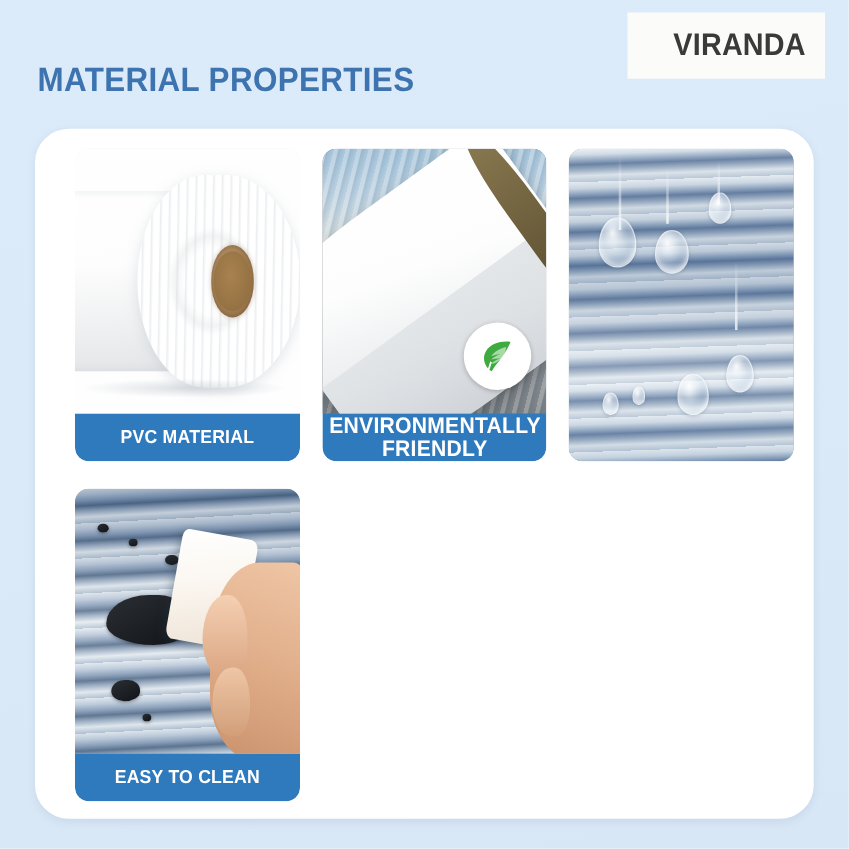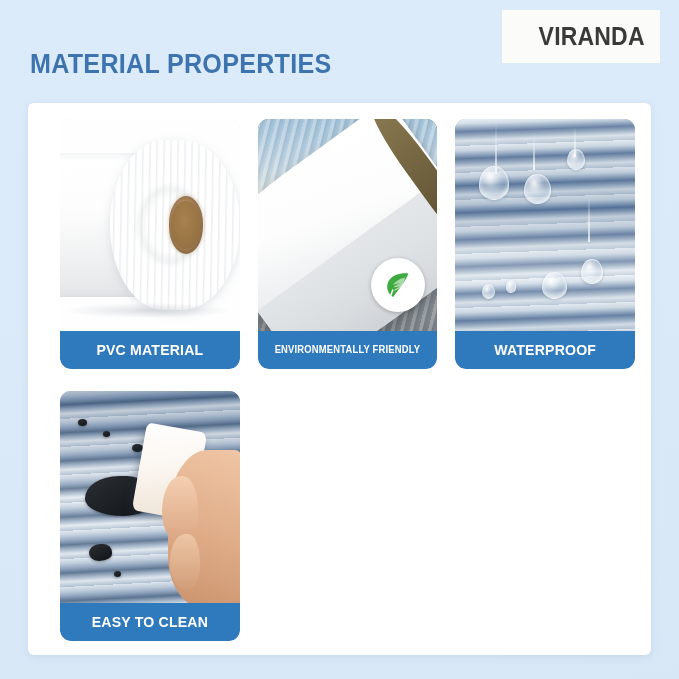--- a/index.html
+++ b/index.html
@@ -52,21 +52,21 @@
   }
 
   
   .panel {
     position: absolute;
     left: 28px;
     top: 103px;
     width: 623px;
     height: 552px;
     background: #ffffff;
-    border-radius: 6px;
+    border-radius: 27px;
     box-shadow: 0 2px 7px rgba(120,150,180,0.18);
     padding: 16px 16px 14px 32px;
   }
 
   .grid {
     width: 100%;
     height: 100%;
     display: grid;
     grid-template-columns: repeat(3, 1fr);
     grid-template-rows: repeat(2, 1fr);
@@ -102,21 +102,21 @@
     font-weight: 700;
     letter-spacing: 0.2px;
     line-height: 1.02;
     padding: 0 4px;
     border-bottom-left-radius: 11px;
     border-bottom-right-radius: 11px;
     position: relative;
     z-index: 4;
   }
   .card-label span { transform: scaleX(0.94); display: block; }
-  .card-label.two-line { font-size: 10px; line-height: 1.04; }
+  .card-label.two-line { font-size: 18px; line-height: 1.04; }
 
   
   .ph-pvc { background: #fefefe; }
   .pvc-sheet {
     position: absolute;
     left: -4%; top: 16%;
     width: 74%; height: 68%;
     background: linear-gradient(178deg, #ffffff 0%, #fdfdfd 40%, #f0f1f2 72%, #e3e5e7 100%);
     border-radius: 2px 0 0 2px;
     box-shadow: inset -4px 0 8px rgba(190,195,200,0.4);
@@ -496,23 +496,20 @@
         <div class="trail" style="left:66%;top:4%;height:14%;"></div>
         <div class="trail" style="left:74%;top:36%;height:22%;"></div>
         <div class="drop" style="left:13%;top:22%;width:17%;height:16%;"></div>
         <div class="drop" style="left:38%;top:26%;width:15%;height:14%;"></div>
         <div class="drop" style="left:62%;top:14%;width:10%;height:10%;"></div>
         <div class="drop" style="left:48%;top:72%;width:14%;height:13%;"></div>
         <div class="drop" style="left:70%;top:66%;width:12%;height:12%;"></div>
         <div class="drop" style="left:15%;top:78%;width:7%;height:7%;"></div>
         <div class="drop" style="left:28%;top:76%;width:6%;height:6%;"></div>
       </div>
-      <div class="card-label">
-        <span>WATERPROOF</span>
-      </div>
     </div>
 
     <div class="card">
       <div class="card-photo ph-clean">
         <div class="clean-bg"></div>
         <div class="stain stain-s1"></div>
         <div class="stain stain-s2"></div>
         <div class="stain stain-s3"></div>
         <div class="stain stain-big"></div>
         <div class="stain stain-mid"></div>

